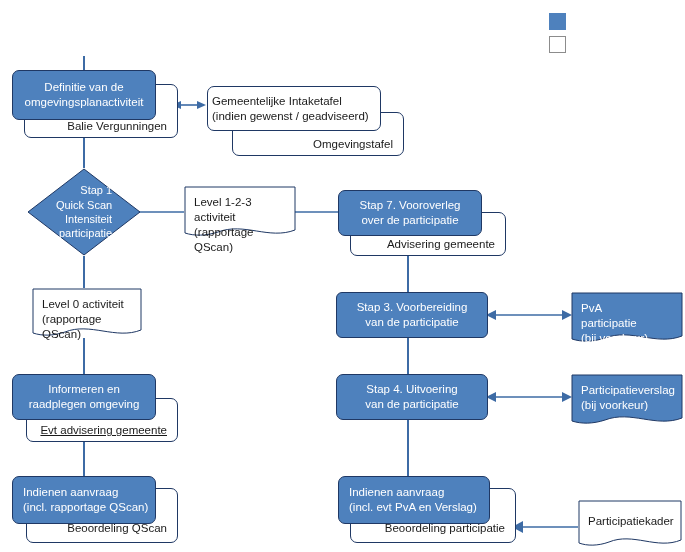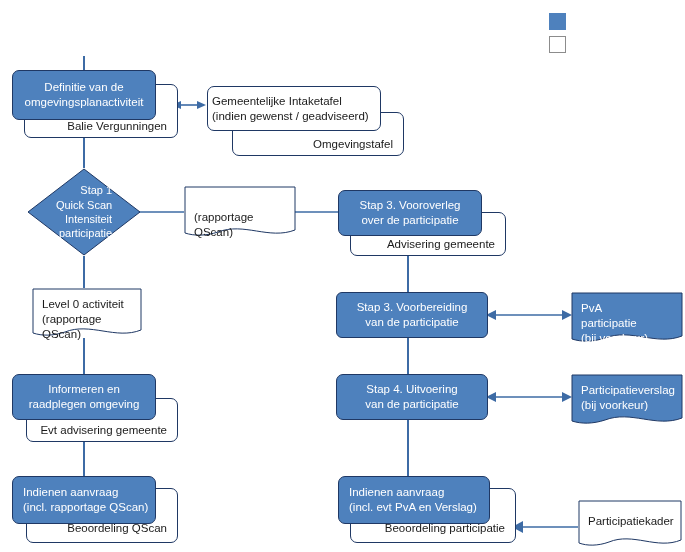--- a/index.html
+++ b/index.html
@@ -172,34 +172,34 @@
         <span>participatie</span>
       </div>
     </div>
   </div>
 
   <div class="docshape" style="left:184px;top:186px;width:112px;height:52px;">
     <svg width="112" height="54" viewBox="0 0 112 54">
       <path d="M1,1 L111,1 L111,44 C85,54 60,36 34,46 C22,50 10,50 1,47 Z" fill="#ffffff" stroke="#1f3864" stroke-width="1"></path>
     </svg>
     <div class="doctext white-t fs115">
-      <br>
+      <span>Level 1-2-3 activiteit</span><br>
       <span>(rapportage QScan)</span>
     </div>
   </div>
 
   <div class="node rbox white ta-right fs115" style="left:350px;top:212px;width:156px;height:44px;padding-right:10px;align-items:flex-end;padding-bottom:3px;">
     <div class="txt" style="text-align:right;">
       <span>Advisering gemeente</span>
     </div>
   </div>
 
   <div class="node rbox blue fs115" style="left:338px;top:190px;width:144px;height:46px;">
     <div class="txt">
-      <span>Stap 3. Vooroverleg</span><br>
+      <span>Stap 7. Vooroverleg</span><br>
       <span>over de participatie</span>
     </div>
   </div>
 
   <div class="docshape" style="left:32px;top:288px;width:110px;height:50px;">
     <svg width="110" height="52" viewBox="0 0 110 52">
       <path d="M1,1 L109,1 L109,42 C84,52 58,34 33,44 C21,48 10,48 1,45 Z" fill="#ffffff" stroke="#1f3864" stroke-width="1"></path>
     </svg>
     <div class="doctext white-t fs115">
       <span>Level 0 activiteit</span><br>
@@ -218,21 +218,21 @@
     <svg width="112" height="54" viewBox="0 0 112 54">
       <path d="M1,1 L111,1 L111,44 C85,54 60,36 34,46 C22,50 10,50 1,47 Z" fill="#4e81bd" stroke="#1f3864" stroke-width="1"></path>
     </svg>
     <div class="doctext blue-t fs115">
       <span>PvA participatie</span><br>
       <span>(bij voorkeur)</span>
     </div>
   </div>
 
   <div class="node rbox white ta-right fs115" style="left:26px;top:398px;width:152px;height:44px;padding-right:10px;align-items:flex-end;padding-bottom:3px;">
-    <div class="txt" style="text-align:right;">
+    <div class="txt" style="text-align:right;text-decoration:underline;">
       <span>Evt advisering gemeente</span>
     </div>
   </div>
 
   <div class="node rbox blue fs115" style="left:12px;top:374px;width:144px;height:46px;">
     <div class="txt">
       <span>Informeren en</span><br>
       <span>raadplegen omgeving</span>
     </div>
   </div>

